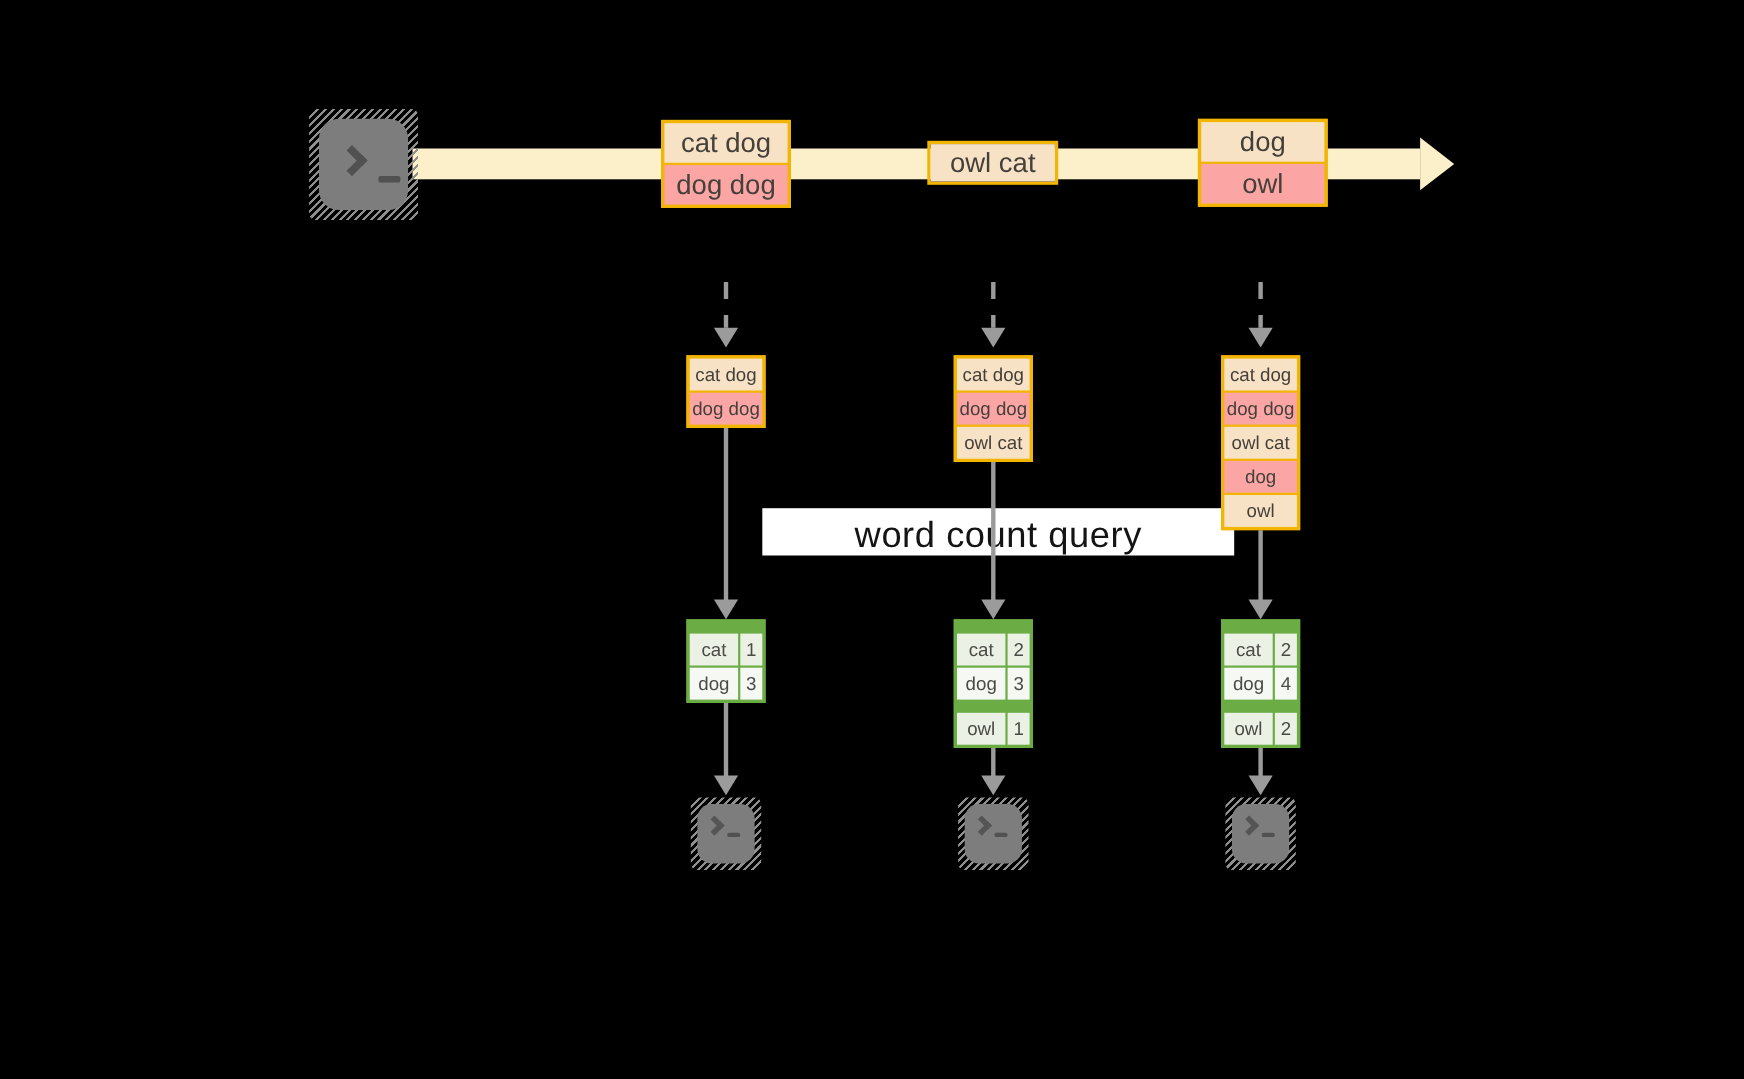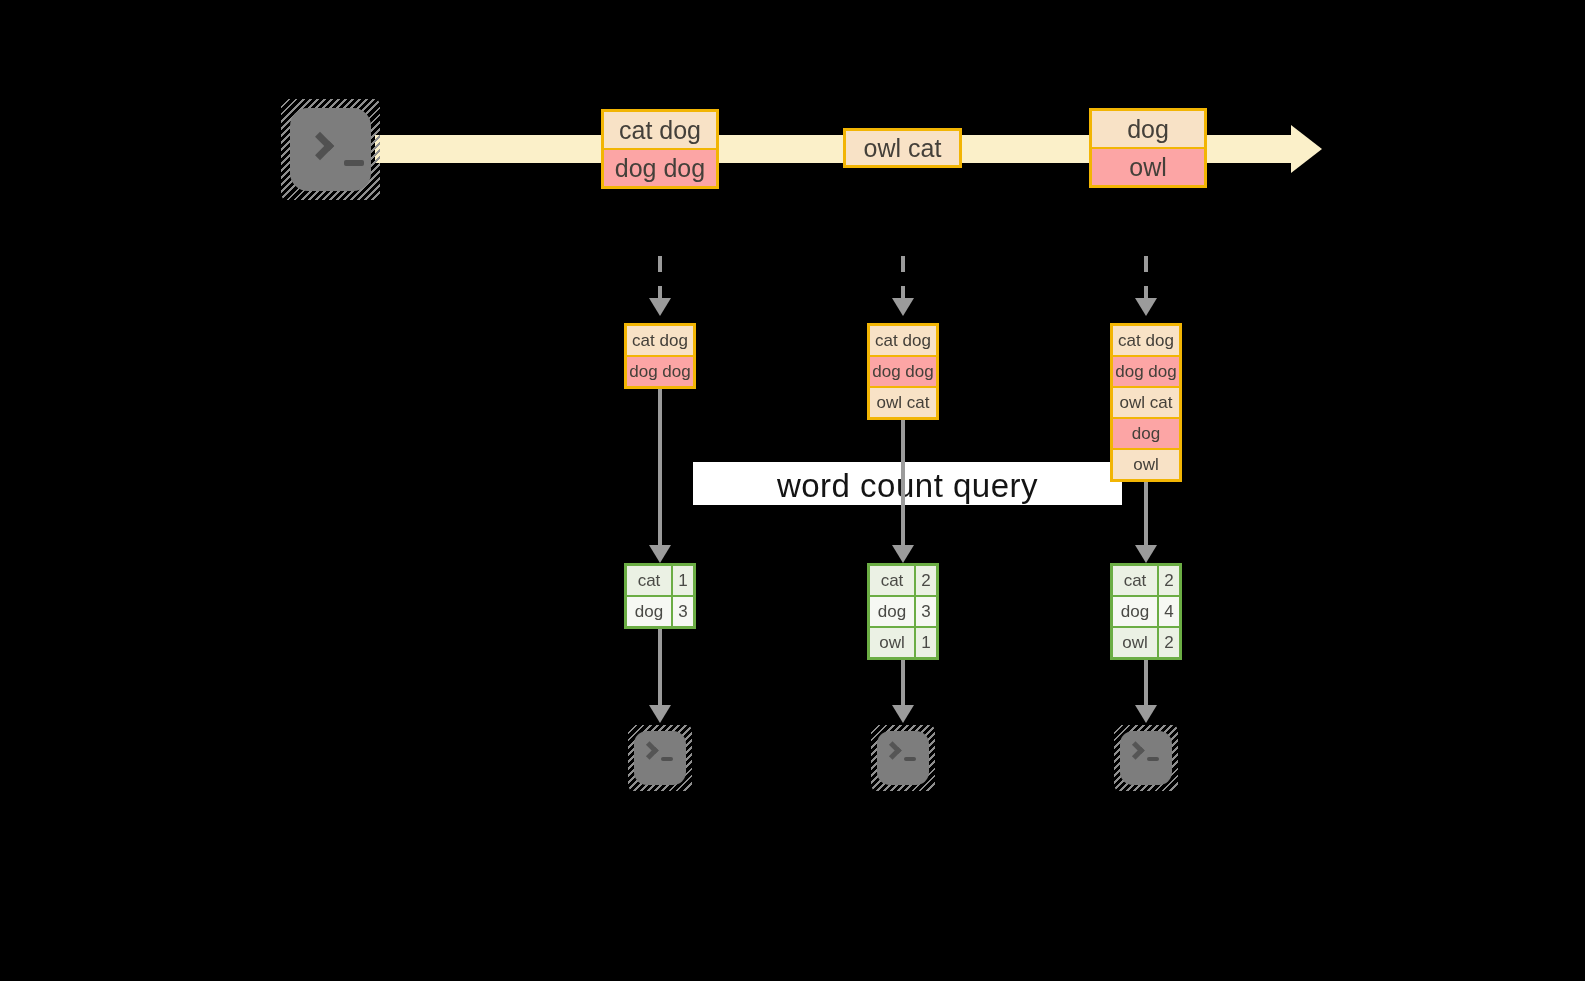--- a/index.html
+++ b/index.html
@@ -21,21 +21,21 @@
   .cell-light { background:#fca5a5; }
   .stream-box .row { width:112px; height:36px; font-size:25px; }
   .stream-box-single .row { width:113px; height:34px; font-size:25px; }
   .state-box .row { width:66px; height:29px; font-size:17px; }
 
   
   .gtable { position:absolute; display:grid; grid-template-columns:44px 20px; gap:2px;
     background:#6BAD44; border:3px solid #6BAD44; z-index:3; }
   .gtable .gcell { display:flex; align-items:center; justify-content:center; height:29px;
     font-size:17px; color:#4A4A46; }
-  .gdark  { background:#EBF1E4; }
+  .gdark  { background:#EBF1E4;margin-top:10px; }
   .glight { background:#F6F8F3; }
 
   
   .dash-line { position:absolute; width:4px; z-index:2;
     background:repeating-linear-gradient(180deg,#9B9B9B 0 16px, transparent 16px 30px); }
   .sline { position:absolute; width:4px; background:#9B9B9B; z-index:2; }
   .ahead { position:absolute; width:0; height:0; z-index:2;
     border-left:11px solid transparent; border-right:11px solid transparent;
     border-top:18px solid #9B9B9B; }
 

